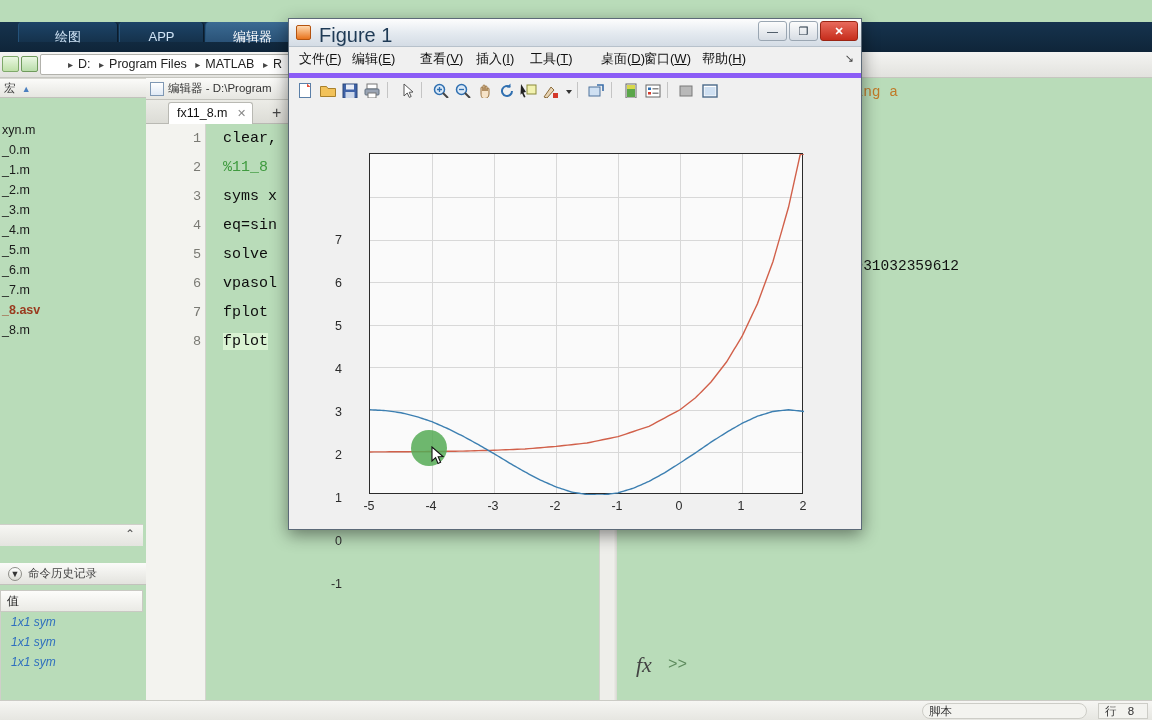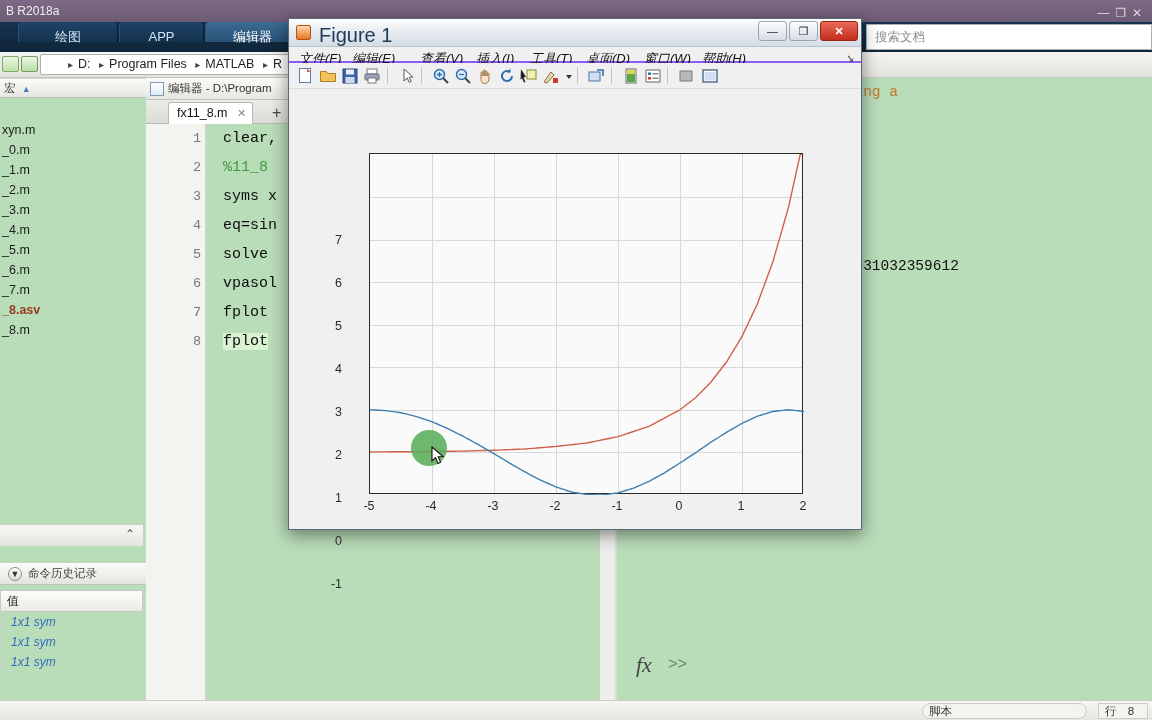--- a/index.html
+++ b/index.html
@@ -161,21 +161,21 @@
   }
   .fig-ico {
     position:absolute; left:7px; top:6px; width:15px; height:15px;
     background:linear-gradient(#ffd9b0,#e8731c); border:1px solid #b4530f; border-radius:2px;
   }
   .fig-title { position:absolute; left:30px; top:5px; font-size:20px; color:#1e3a55; }
   .fig-btns { position:absolute; right:3px; top:2px; display:flex; gap:2px; }
   .fbtn { width:29px; height:20px; border:1px solid #9aa6b2; border-radius:3px;
     background:linear-gradient(#fcfcfc,#d7dde4); font-size:11px; line-height:18px; text-align:center; color:#20303f; }
   .fbtn.close { width:38px; background:linear-gradient(#e86a5c,#c62d1c); border-color:#9a2414; color:#fff; font-weight:bold; }
-  .fig-menu { position:relative; height:16px; background:#f0f0f0; border-bottom:2px solid #8b5cf6;font-style:italic; }
+  .fig-menu { position:relative; height:31px; background:#f0f0f0; border-bottom:5px solid #8b5cf6; }
   .fmenu-item { position:absolute; top:3px; font-size:13px; color:#111; white-space:nowrap; }
   .fmenu-item u { text-decoration:underline; }
   .fmenu-arrow { position:absolute; right:7px; top:5px; font-size:11px; color:#444; }
   .fig-toolbar { position:relative; height:26px; background:#f0f0f0; border-bottom:1px solid #dcdcdc; }
   .tb { position:absolute; top:4px; width:18px; height:18px; }
   .tb-sep { position:absolute; top:4px; width:1px; height:17px; background:#c4c4c4; }
 
   .fig-canvas { position:absolute; left:0; top:79px; right:0; bottom:0; background:#f0f0f0; }
   .axes-frame { position:absolute; left:80px; top:55px; width:434px; height:341px; background:#fafafa; border:1px solid #2b2b2b; }
   .gridline-v, .gridline-h { position:absolute; background:#d8d8d8; }
@@ -187,24 +187,20 @@
     position:absolute; width:36px; height:36px; border-radius:50%;
     background:#55aa55; opacity:.85;
   }
   .cursor-arrow { position:absolute; width:14px; height:20px; }
 </style>
 </head>
 <body>
 
 <div id="matlab-desktop">
 
-  <div class="desk-titlebar">
-    <span>B R2018a</span>
-    <span class="wintools">—❐✕</span>
-  </div>
 
   <div class="ribbon-tabs">
     <div class="rtab" style="left:18px;width:100px;">
       <span>绘图</span>
     </div>
     <div class="rtab" style="left:119px;width:85px;">
       <span>APP</span>
     </div>
     <div class="rtab active" style="left:205px;width:95px;">
       <span>编辑器</span>
@@ -222,21 +218,20 @@
     <span class="sep">▸</span><span>R</span>
   </div>
 
   <div class="undo-group">
     <div class="ug-ico">↺</div>
     <div class="ug-ico dim">↻</div>
     <div class="ug-ico">❐</div>
     <div class="ug-ico">?</div>
     <div class="ug-ico" style="font-size:9px;">▼</div>
   </div>
-  <div class="docsearch">搜索文档</div>
 
   <div class="lcol">
     <div class="lhdr" style="top:0;">
       <span>宏</span>
       <span style="font-size:9px;color:#4a7fbf;padding-left:3px;">▲</span>
     </div>
     <div class="filelist">
       <div class="fitem">xyn.m</div>
       <div class="fitem">_0.m</div>
       <div class="fitem">_1.m</div>
@@ -350,21 +345,21 @@
       <div class="fbtn close">✕</div>
     </div>
   </div>
 
   <div class="fig-menu">
     <div class="fmenu-item" style="left:10px;"><span>文件</span>(<u>F</u>)</div>
     <div class="fmenu-item" style="left:63px;"><span>编辑</span>(<u>E</u>)</div>
     <div class="fmenu-item" style="left:131px;"><span>查看</span>(<u>V</u>)</div>
     <div class="fmenu-item" style="left:187px;"><span>插入</span>(<u>I</u>)</div>
     <div class="fmenu-item" style="left:241px;"><span>工具</span>(<u>T</u>)</div>
-    <div class="fmenu-item" style="left:297px;"><span>桌面</span>(<u>D</u>)</div>
+    <div class="fmenu-item" style="left:312px;"><span>桌面</span>(<u>D</u>)</div>
     <div class="fmenu-item" style="left:355px;"><span>窗口</span>(<u>W</u>)</div>
     <div class="fmenu-item" style="left:413px;"><span>帮助</span>(<u>H</u>)</div>
     <div class="fmenu-arrow">↘</div>
   </div>
 
   <div class="fig-toolbar">
     <svg class="tb" style="left:8px;" viewBox="0 0 18 18">
         <rect x="2.5" y="1.5" width="11" height="14" fill="#fff" stroke="#5a7fa8"></rect>
         <path d="M10 1.5 L13.5 5 L10 5 Z" fill="#e8503a"></path>
       </svg>

